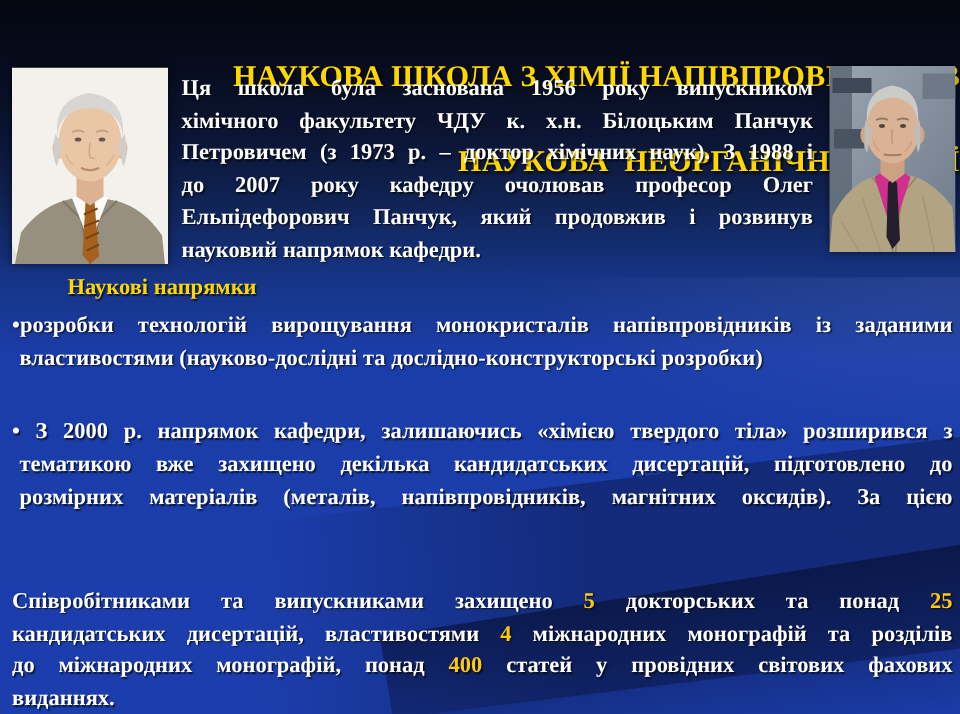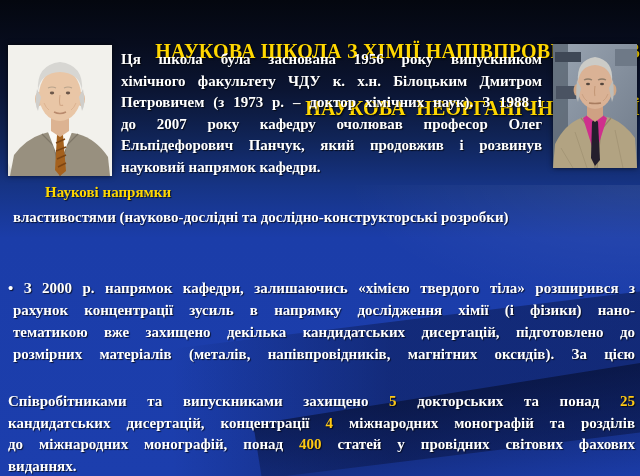--- a/index.html
+++ b/index.html
@@ -118,40 +118,40 @@
       <ellipse cx="49" cy="40" rx="2" ry="1.3" fill="#54453c"></ellipse>
       <path d="M31 36 Q35 34 39 36 M45 36 Q49 34 53 36" stroke="#8f7a66" stroke-width="1.3" fill="none"></path>
       <path d="M42 42 Q41 49 42 52" stroke="#c49877" stroke-width="1.1" fill="none"></path>
       <path d="M36 59 Q42 60 48 59" stroke="#a87c5f" stroke-width="1.4" fill="none"></path>
       <path d="M29 50 Q31 55 34 57 M55 50 Q53 55 50 57" stroke="#c49877" stroke-width="1" opacity=".7" fill="none"></path>
     </svg>
   </div>
 
   <div class="intro txt">
     <div class="jline">Ця школа була заснована 1956 року випускником</div>
-    <div class="jline">хімічного факультету ЧДУ к. х.н. Білоцьким Дмитром</div>
+    <div class="jline">хімічного факультету ЧДУ к. х.н. Білоцьким Панчук</div>
     <div class="jline">Петровичем (з 1973 р. – доктор хімічних наук). З 1988 і</div>
     <div class="jline">до 2007 року кафедру очолював професор Олег</div>
     <div class="jline">Ельпідефорович Панчук, який продовжив і розвинув</div>
     <div class="last">науковий напрямок кафедри.</div>
   </div>
 
   <div class="heading">Наукові напрямки</div>
 
   <div class="bullets txt">
+    <div class="jline">•розробки технологій вирощування монокристалів напівпровідників із заданими</div>
     <div class="cont last">властивостями (науково-дослідні та дослідно-конструкторські розробки)</div>
   </div>
 
   <div class="para2 txt">
     <div class="jline">• З 2000 р. напрямок кафедри, залишаючись «хімією твердого тіла» розширився з</div>
-    <div class="jline cont">рахунок концентрації зусиль в напрямку дослідження хімії (і фізики) нано-</div>
     <div class="jline cont">тематикою вже захищено декілька кандидатських дисертацій, підготовлено до</div>
     <div class="jline cont">розмірних матеріалів (металів, напівпровідників, магнітних оксидів). За цією</div>
   </div>
 
   <div class="stats txt">
     <div class="jline"><span>Співробітниками та випускниками захищено </span><span class="num">5</span><span> докторських та понад </span><span class="num">25</span></div>
-    <div class="jline"><span>кандидатських дисертацій, концентрації </span><span class="num">4</span><span> міжнародних монографій та розділів</span></div>
+    <div class="jline"><span>кандидатських дисертацій, властивостями </span><span class="num">4</span><span> міжнародних монографій та розділів</span></div>
     <div class="jline"><span>до міжнародних монографій, понад </span><span class="num">400</span><span> статей у провідних світових фахових</span></div>
     <div class="last">виданнях.</div>
   </div>
 
 </div>
 
 </body></html>

